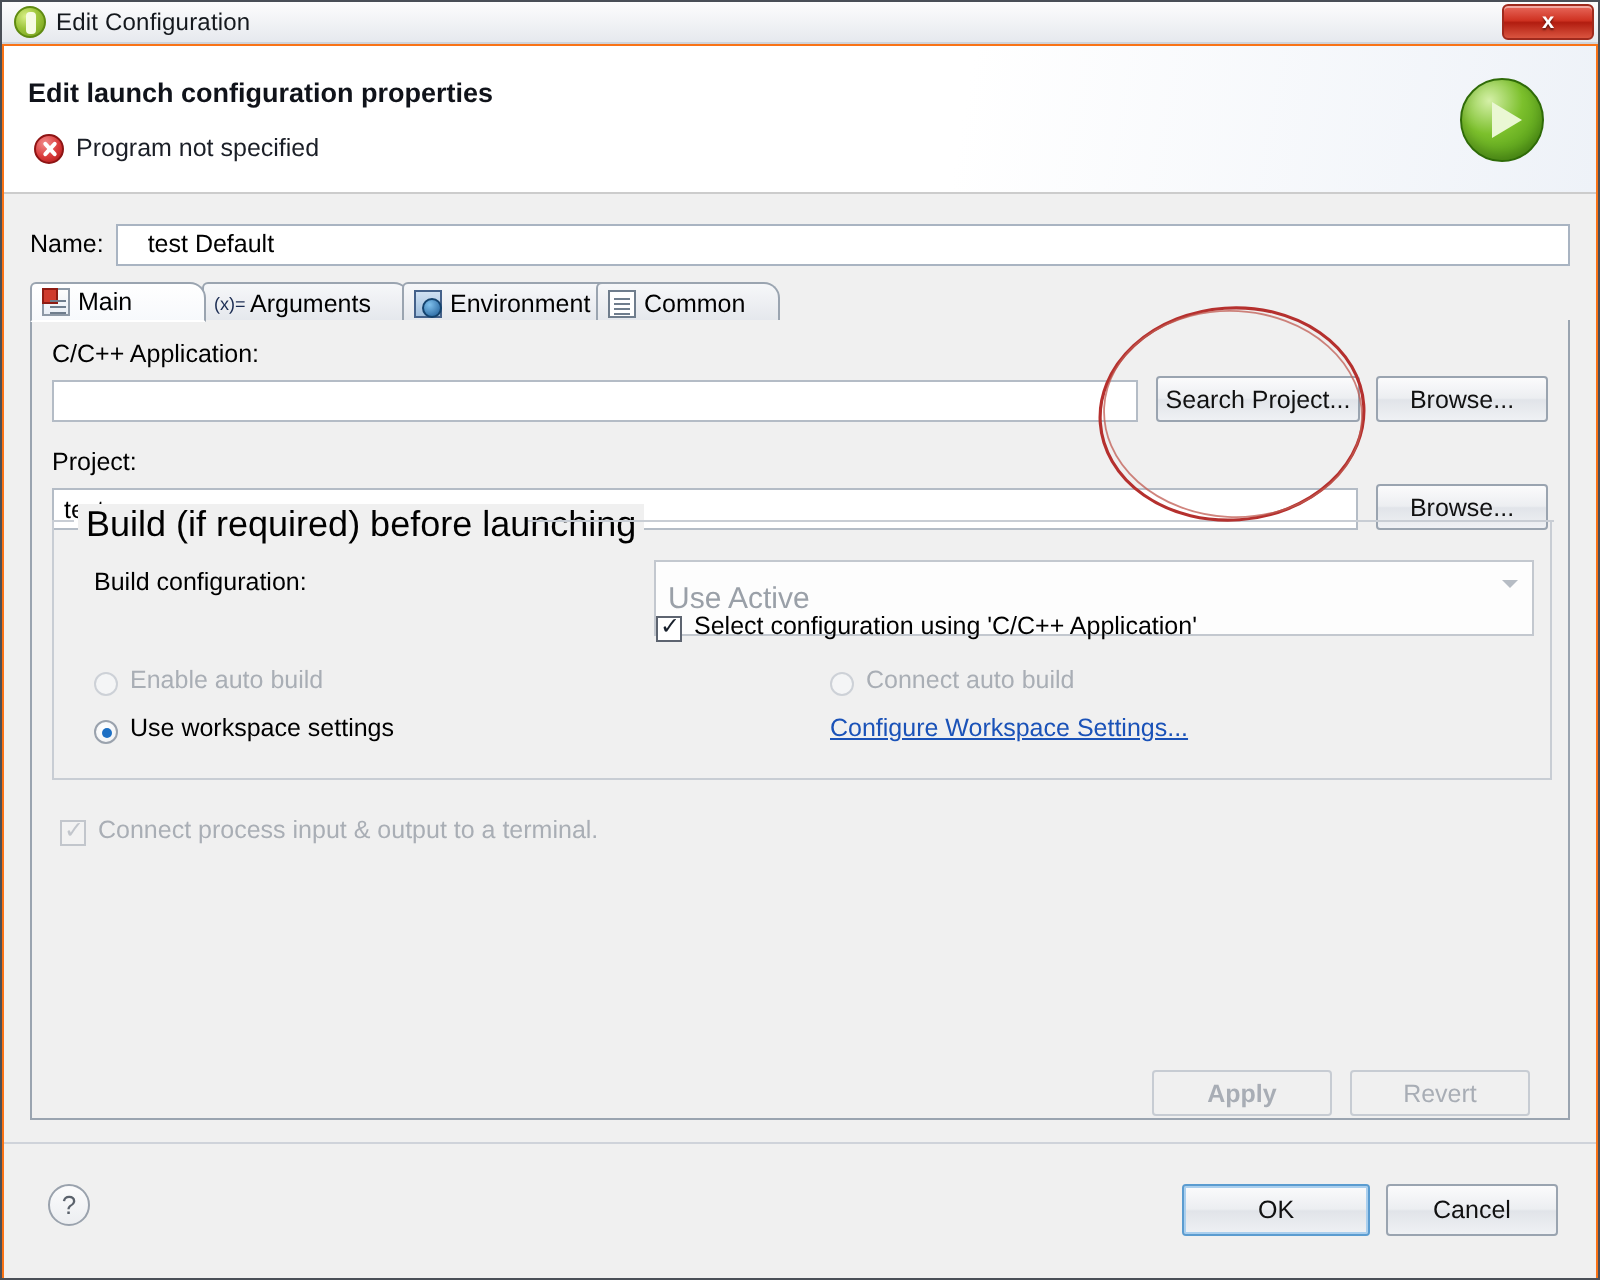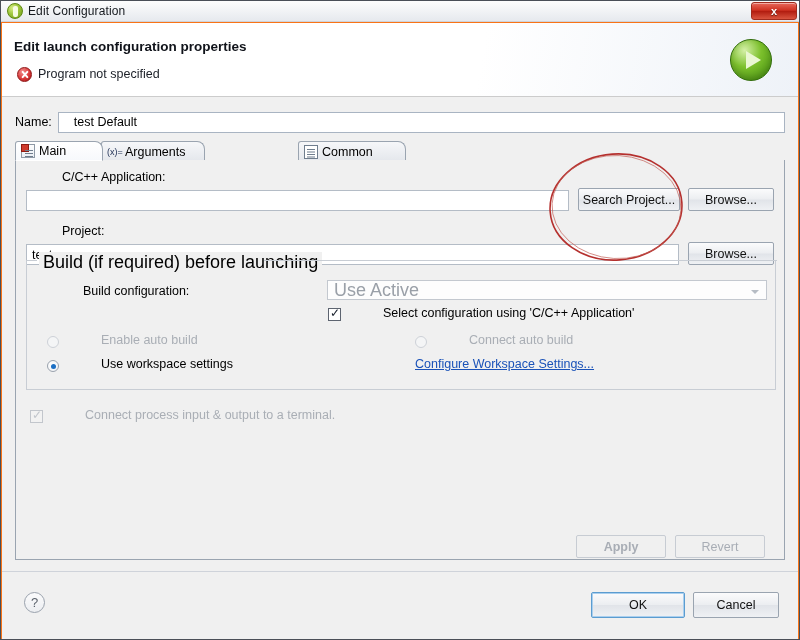--- a/index.html
+++ b/index.html
@@ -191,21 +191,21 @@
   }
 
   
   .panel {
     position: absolute; left: 13px; top: 63px; width: 770px; height: 400px;
     background: #f0f0f0;
     border: 1px solid #9aa4b0;
     border-top: none;
   }
 
-  .lbl { position: absolute; font-size: 12.5px; color: #000; margin-left: 36px; }
+  .lbl { position: absolute; font-size: 12.5px; color: #000; }
   .txtfield {
     position: absolute; height: 21px;
     background: #ffffff; border: 1px solid #b4bcc6;
     display: flex; align-items: center; padding-left: 5px;
     font-size: 12.5px; color: #000;
   }
   .btn {
     position: absolute; height: 23px;
     background: linear-gradient(#fbfbfc, #eceef1 48%, #e1e4e9 52%, #eff1f4);
     border: 1px solid #9aa4b0;
@@ -231,24 +231,24 @@
   }
   .group-title {
     position: absolute; left: 12px; top: -8px;
     background: #f0f0f0; padding: 0 4px; font-size: 18px;
   }
   .group-rule {
     position: absolute; right: 0; top: 0; height: 1px; background: #c8cdd4;
   }
 
   .combo {
-    position: absolute; height: 20px;
+    position: absolute; height: 38px;
     background: #fdfdfd; border: 1px solid #c3c8cf;
     display: flex; align-items: center; padding-left: 6px;
-    font-size: 18px; color: #9aa0a8;
+    font-size: 15px; color: #9aa0a8;
   }
   .combo-arrow {
     position: absolute; right: 7px; top: 9px;
     width: 0; height: 0;
     border-left: 4px solid transparent; border-right: 4px solid transparent;
     border-top: 4px solid #b6bcc4;
   }
 
   .chk {
     position: absolute; width: 13px; height: 13px;
@@ -350,21 +350,25 @@
 
       <div class="tabstrip">
         <div class="tab selected" style="left:0px;width:88px;">
           <span class="tabico ico-main"></span>
           <span>Main</span>
         </div>
         <div class="tab" style="left:86px;width:104px;">
           <span class="tabico ico-args">(x)=</span>
           <span>Arguments</span>
         </div>
-        <div class="tab" style="left:283px;width:108px;">
+        <div class="tab" style="left:186px;width:114px;">
+          <span class="tabico ico-env"></span>
+          <span>Environment</span>
+        </div>
+        <div class="tab" style="left:283px;width:92px;">
           <span class="tabico ico-common"></span>
           <span>Common</span>
         </div>
       </div>
 
       <div class="panel">
 
         <div class="lbl" style="left:10px;top:10px;">C/C++ Application:</div>
 
         <div class="txtfield" style="left:10px;top:30px;width:543px;"></div>

